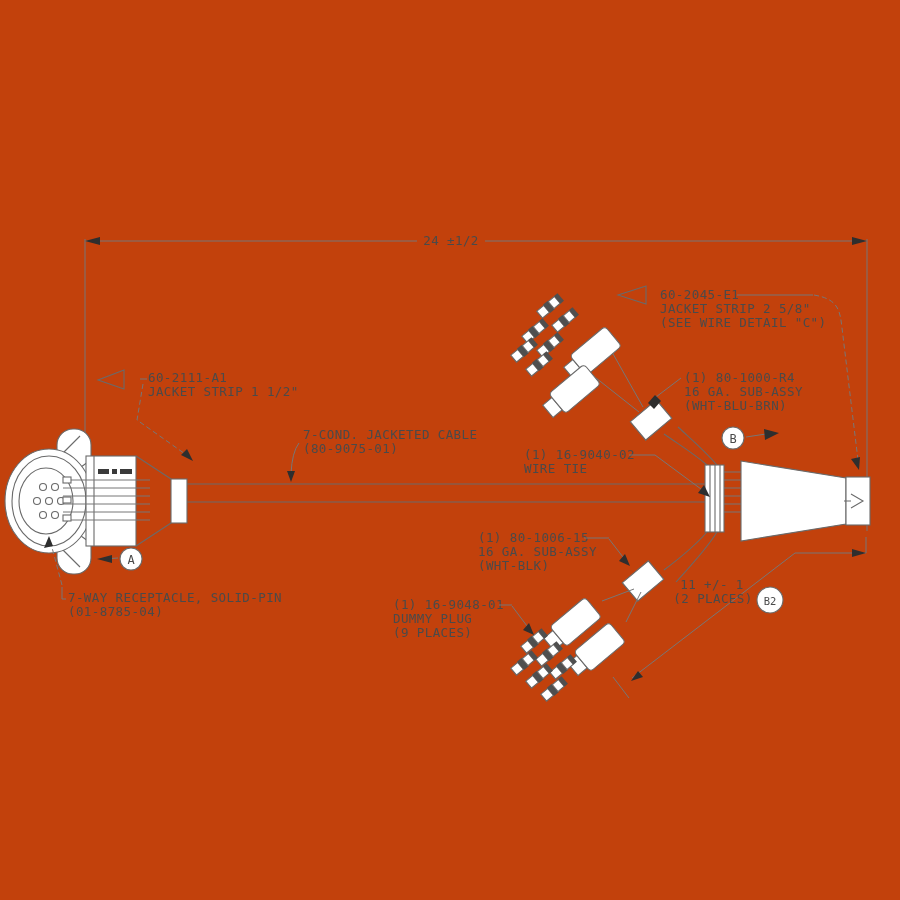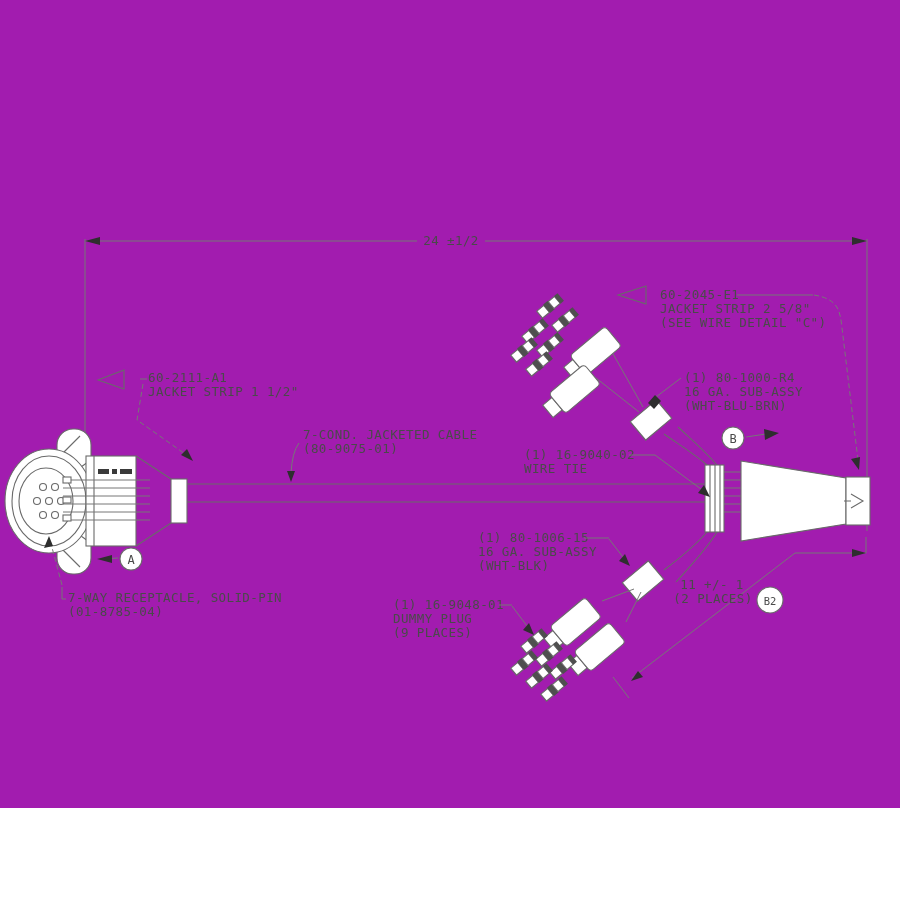--- a/index.html
+++ b/index.html
@@ -1,16 +1,16 @@
 <!DOCTYPE html>
 <html><head>
 <meta charset="utf-8">
 <style>
   html,body{margin:0;padding:0;background:#ffffff;}
-  .canvas{position:relative;width:900px;height:808px;background:#a21caf;overflow:hidden;}
+  .canvas{position:relative;width:900px;height:900px;background:#c2410c;overflow:hidden;}
   svg{display:block;}
   svg text{
     font-family:"DejaVu Sans Mono","Liberation Mono",monospace;
     font-size:12.5px;
     fill:#4a4a4a;
     letter-spacing:0.4px;
     white-space:pre;
   }
   svg text.balloon{font-size:12px;letter-spacing:0;text-anchor:middle;}
   svg text.balloon-sm{font-size:10.5px;letter-spacing:0;text-anchor:middle;}

